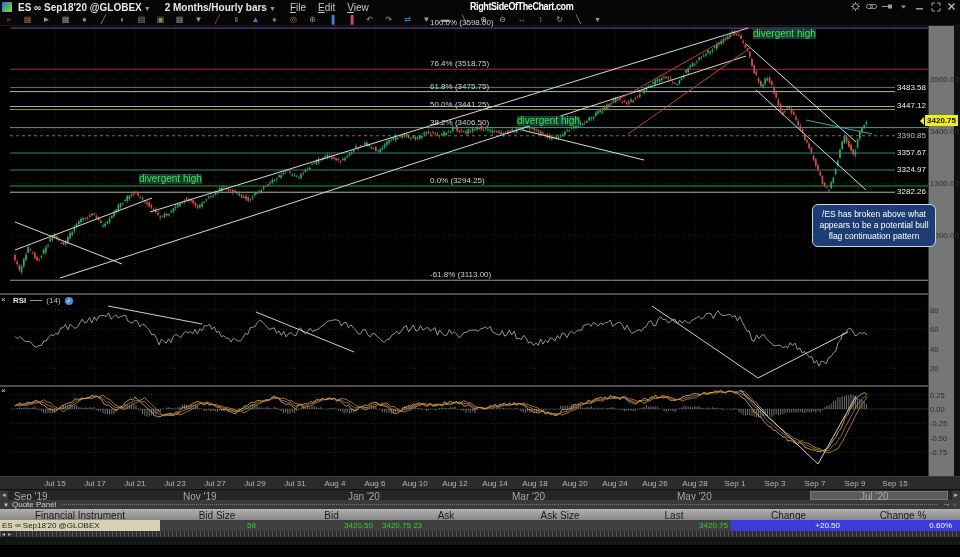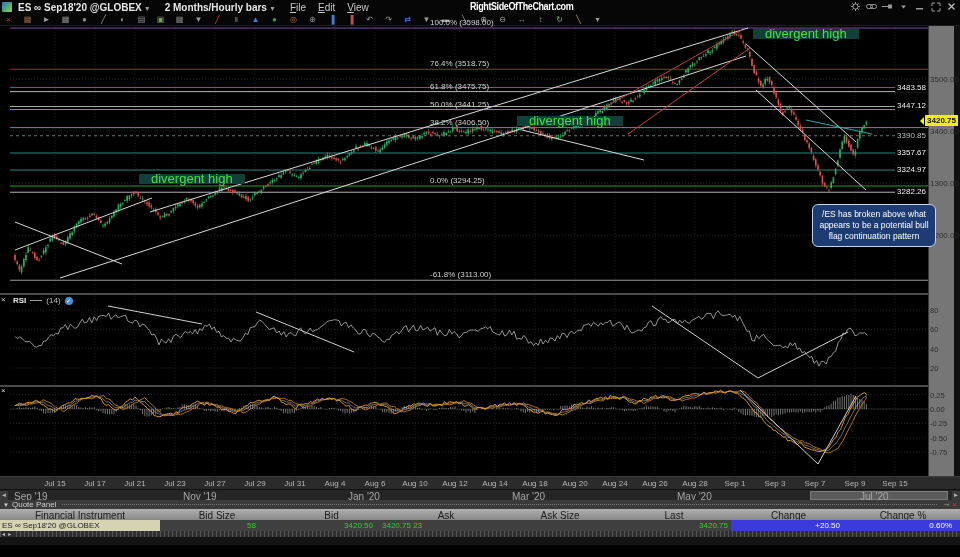--- a/index.html
+++ b/index.html
@@ -31,22 +31,22 @@
           border-left:1px solid #3a3a3a;}
   .gutter-right{position:absolute;left:954px;top:0;width:6px;height:450px;background:#101010;}
   .axis-big{position:absolute;left:930px;font-size:8px;color:#2e2e2e;}
   .fib-label{position:absolute;left:430px;font-size:8px;color:#d0d0d0;white-space:nowrap;}
   .price-tag{position:absolute;right:32px;font-size:8px;color:#f0f0f0;background:#000;
              padding:0 2px;line-height:9px;}
   .last-tag{position:absolute;left:925px;width:33px;height:11px;background:#f0ee15;color:#111;
             font-size:8px;font-weight:bold;text-align:center;line-height:11px;}
   .last-tag::before{content:"";position:absolute;left:-5px;top:2px;border:4px solid transparent;
             border-right-color:#f0ee15;border-left-width:0;}
-  .badge{position:absolute;background:#123f38;color:#45e045;font-size:13px;
-         padding:0px 12px;line-height:10px;white-space:nowrap;}
+  .badge{position:absolute;background:#123f38;color:#45e045;font-size:10px;
+         padding:0px 0;line-height:10px;white-space:nowrap;}
   .callout{position:absolute;left:812px;top:178px;width:124px;background:#1d3c74;
            border:1px solid #c9d4e8;border-radius:6px;color:#fff;font-size:8.5px;
            padding:4px 5px;text-align:center;line-height:11px;}
   .panel-x{position:absolute;left:1px;width:8px;height:8px;color:#d8d8d8;font-size:8px;line-height:8px;}
   .panel-head{position:absolute;font-size:8px;color:#bbb;display:flex;align-items:center;gap:4px;
               white-space:nowrap;}
   .panel-head b{color:#e8e8e8;}
   .sample{display:inline-block;width:12px;height:0;border-top:1px solid #9a9a9a;}
   .sample.orange{border-top-color:#e8a33d;}
   .chk{display:inline-block;width:7px;height:7px;background:#2f6fd0;color:#fff;font-size:6px;

